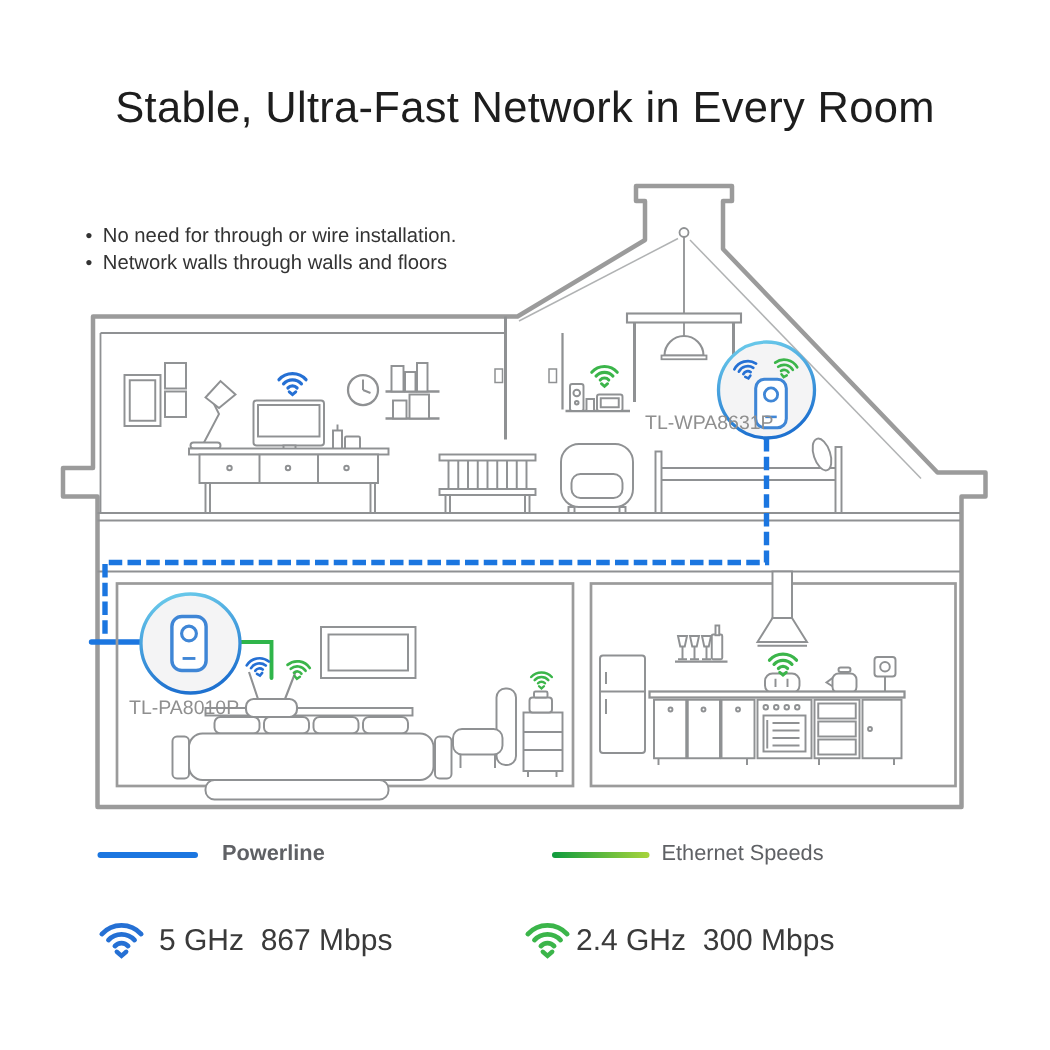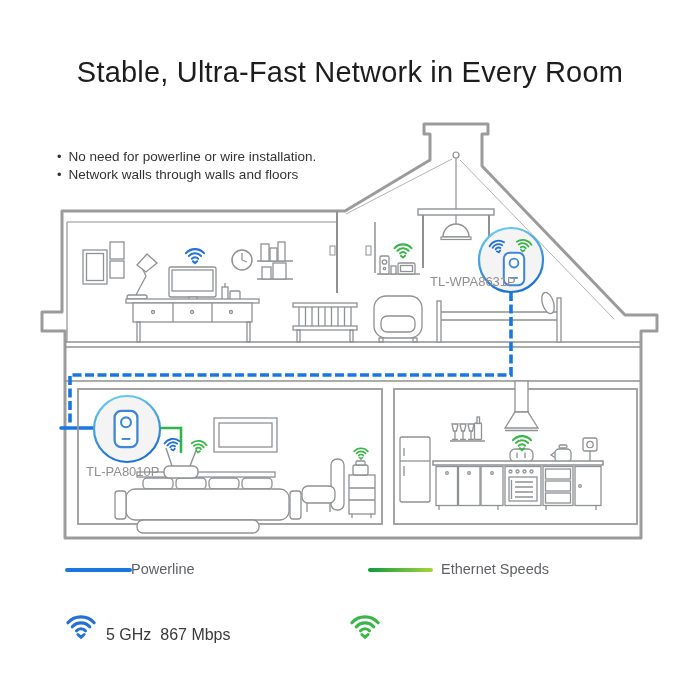--- a/index.html
+++ b/index.html
@@ -11,23 +11,23 @@
   .bullet-row{display:flex;align-items:flex-start;}
   .bullet-dot{margin-right:7px;font-size:13px;line-height:18px;}
   #banner{top:352px;left:319px;transform:translateX(-50%);font-size:16px;color:#222;white-space:nowrap;}
   .dev-label{font-size:13px;color:var(--label-gray,#8f8f8f);white-space:nowrap;}
   #wpa-label{left:430px;top:274px;}
   #pa-label{left:86px;top:464px;}
   .legend-line{top:568px;height:4px;border-radius:2px;}
   #legend-powerline-line{left:65px;width:67px;background:var(--powerline,#1b76e0);}
   #legend-ethernet-line{left:368px;width:65px;background:linear-gradient(90deg,var(--eth-start,#0f9b3e),var(--eth-end,#a8d43c));}
   .legend-label{top:561px;font-size:14.5px;color:var(--text-gray,#5f6165);white-space:nowrap;}
-  #legend-powerline-label{left:131px;}
+  #legend-powerline-label{left:148px;font-weight:bold;}
   #legend-ethernet-label{left:441px;}
-  .spec-text{top:616px;font-size:16px;color:#3a3a3a;white-space:pre;margin-top:10px;}
+  .spec-text{top:616px;font-size:20px;color:#3a3a3a;white-space:pre;}
   #spec-5g{left:106px;}
   #spec-24g{left:384px;}
 </style>
 </head>
 <body>
 
 <div id="stage">
 
   <svg class="abs" style="left:0;top:0" width="700" height="700" viewBox="0 0 700 700">
     <defs>
@@ -287,31 +287,32 @@
 
     <use href="#wifi" transform="translate(81,624) scale(1.05)" style="color:var(--wifi-blue)"></use>
     <use href="#wifi" transform="translate(365,624) scale(1.05)" style="color:var(--wifi-green)"></use>
   </svg>
 
   <div class="abs" id="title">Stable, Ultra-Fast Network in Every Room</div>
 
   <div class="abs" id="bullets">
     <div class="bullet-row">
       <span class="bullet-dot">•</span>
-      <span>No need for powerline or wire installation.</span>
+      <span>No need for through or wire installation.</span>
     </div>
     <div class="bullet-row">
       <span class="bullet-dot">•</span>
       <span>Network walls through walls and floors</span>
     </div>
   </div>
 
 
   <div class="abs dev-label" id="wpa-label">TL-WPA8631P</div>
   <div class="abs dev-label" id="pa-label">TL-PA8010P</div>
 
   <div class="abs legend-line" id="legend-powerline-line"></div>
   <div class="abs legend-label" id="legend-powerline-label">Powerline</div>
   <div class="abs legend-line" id="legend-ethernet-line"></div>
   <div class="abs legend-label" id="legend-ethernet-label">Ethernet Speeds</div>
 
   <div class="abs spec-text" id="spec-5g">5 GHz  867 Mbps</div>
+  <div class="abs spec-text" id="spec-24g">2.4 GHz  300 Mbps</div>
 </div>
 
 </body></html>

